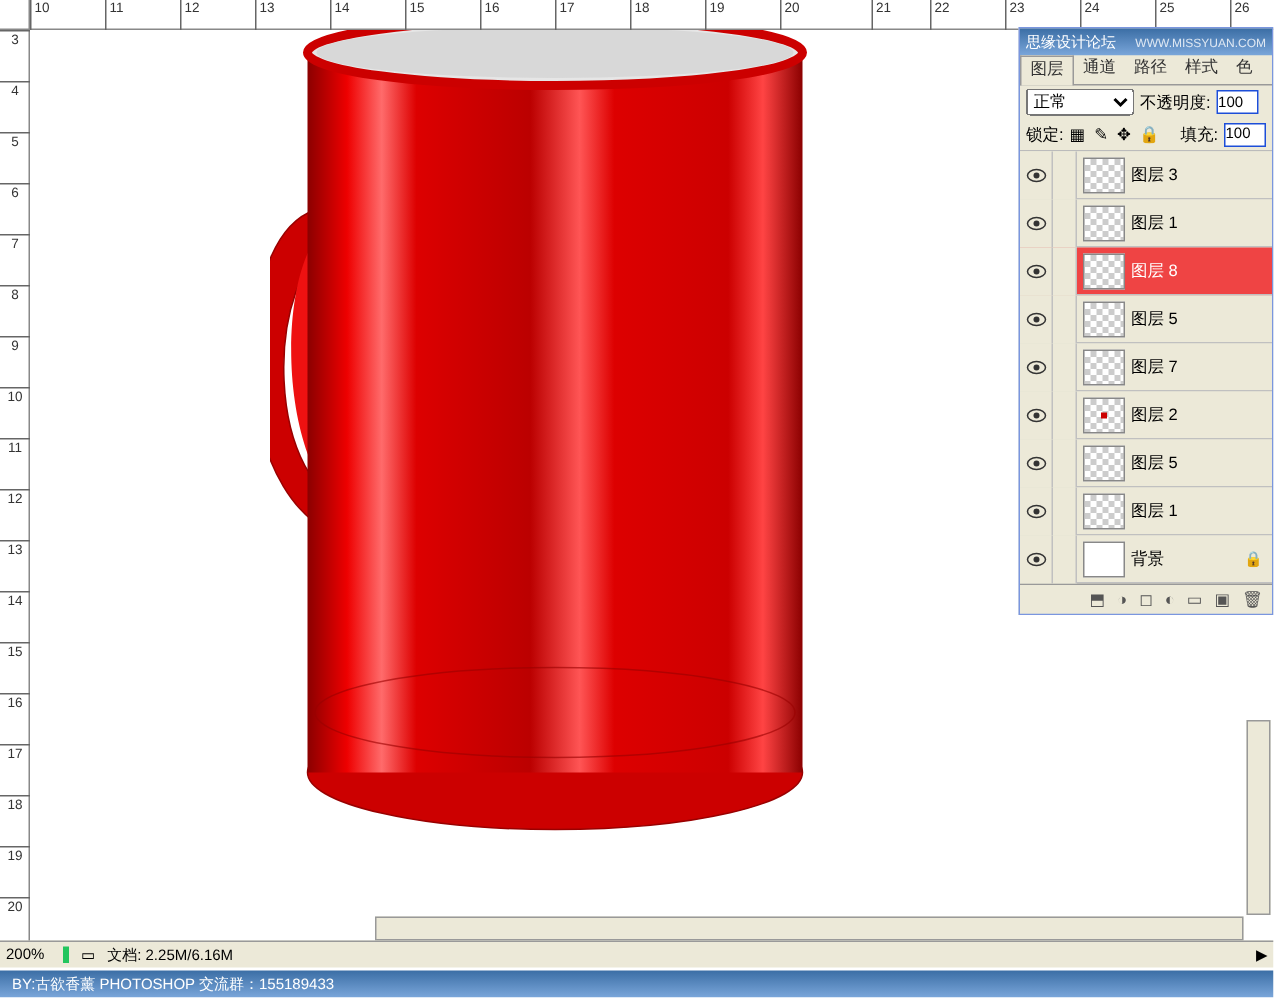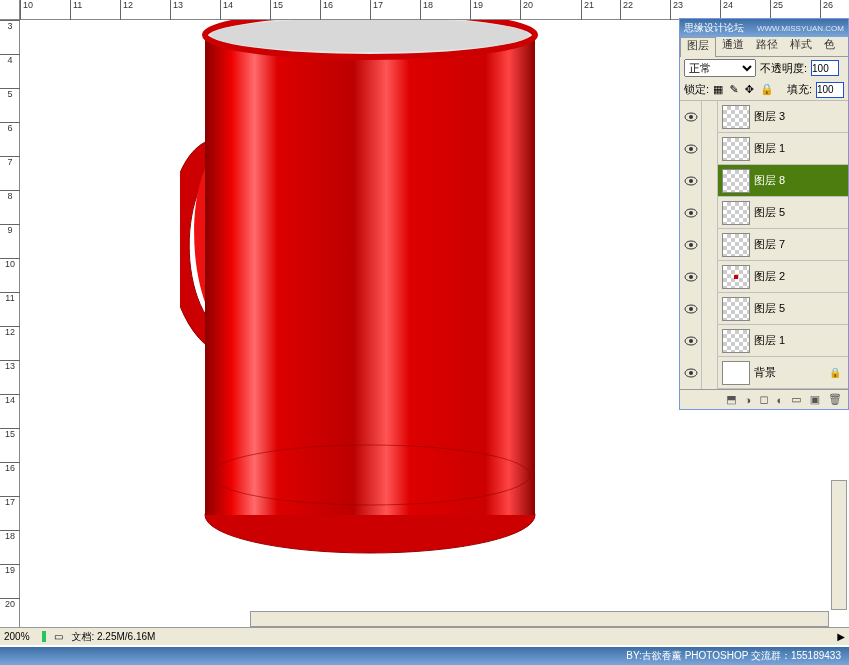--- a/index.html
+++ b/index.html
@@ -22,39 +22,39 @@
 .panel-tab.active { background: #ece9d8; border: 1px solid #999; border-bottom: none; margin-bottom: -1px; }
 .panel-row { display: flex; align-items: center; padding: 2px 4px; gap: 4px; height: 22px; }
 .panel-row select { font-size: 11px; width: 72px; height: 18px; }
 .panel-row .lbl { font-size: 11px; }
 .panel-row input[type=text] { width: 28px; font-size: 10px; height: 16px; border: 1px solid #1d4ed8; }
 .lock-row { border-bottom: 1px solid #bbb; }
 .lock-icons { display: flex; gap: 6px; font-size: 11px; }
 
 .layer-list { background: #ece9d8; }
 .layer-item { display: flex; align-items: center; height: 32px; border-bottom: 1px solid #c0c0c0; background: #ece9d8; cursor: pointer; }
-.layer-item.selected { background: #4d7c0f; color: #fff; }
+.layer-item.selected { background: #ef4444; color: #fff; }
 .eye-cell { width: 22px; height: 32px; display: flex; align-items: center; justify-content: center; border-right: 1px solid #c0c0c0; background: #ece9d8; }
 .layer-item.selected .eye-cell { background: #ece9d8; }
 .link-cell { width: 16px; height: 32px; border-right: 1px solid #c0c0c0; background: #ece9d8; }
 .thumb { width: 28px; height: 24px; margin: 0 4px; border: 1px solid #888; background: #fff; position: relative; }
 .thumb.checker { background-image: repeating-conic-gradient(#ccc 0 25%, #fff 0 50%); background-size: 8px 8px; }
 .thumb .dot { position: absolute; top: 50%; left: 50%; width: 4px; height: 4px; background: #c00; transform: translate(-50%,-50%); }
 .layer-label { font-size: 11px; flex: 1; }
 .layer-item.bg .layer-label { }
 .layer-item.bg .lock { font-size: 10px; margin-right: 6px; }
 
 .panel-footer { height: 20px; background: #ece9d8; border-top: 1px solid #999; display: flex; align-items: center; justify-content: flex-end; gap: 8px; padding: 0 6px; font-size: 11px; color: #555; }
 
 .status-bar { position: absolute; bottom: 20px; left: 0; right: 0; height: 18px; background: #ece9d8; border-top: 1px solid #999; display: flex; align-items: center; font-size: 10px; padding: 0 4px; gap: 8px; }
 .status-bar .zoom { width: 42px; border-right: 4px solid #22c55e; }
 .status-bar .docinfo { flex: 0 0 auto; }
 .status-bar .arrow { margin-left: auto; }
 
-.footer-credit { position: absolute; bottom: 0; left: 0; right: 0; height: 18px; background: linear-gradient(#3b6ea5, #7aa6da); color: #fff; font-size: 10px; display: flex; align-items: center; justify-content: flex-end; padding: 0 8px; }
+.footer-credit { position: absolute; bottom: 0; left: 0; right: 0; height: 18px; background: linear-gradient(#3b6ea5, #7aa6da); color: #fff; font-size: 10px; display: flex; align-items: center; padding: 0 8px; }
 
 .hscroll { position: absolute; bottom: 38px; left: 250px; right: 20px; height: 16px; background: #ece9d8; border: 1px solid #999; }
 .vscroll { position: absolute; top: 480px; right: 2px; width: 16px; bottom: 55px; background: #ece9d8; border: 1px solid #999; }
 
 .eye-icon { width: 14px; height: 10px; }
 </style>
 </head>
 <body>
 
 <div class="ruler-corner"></div>

